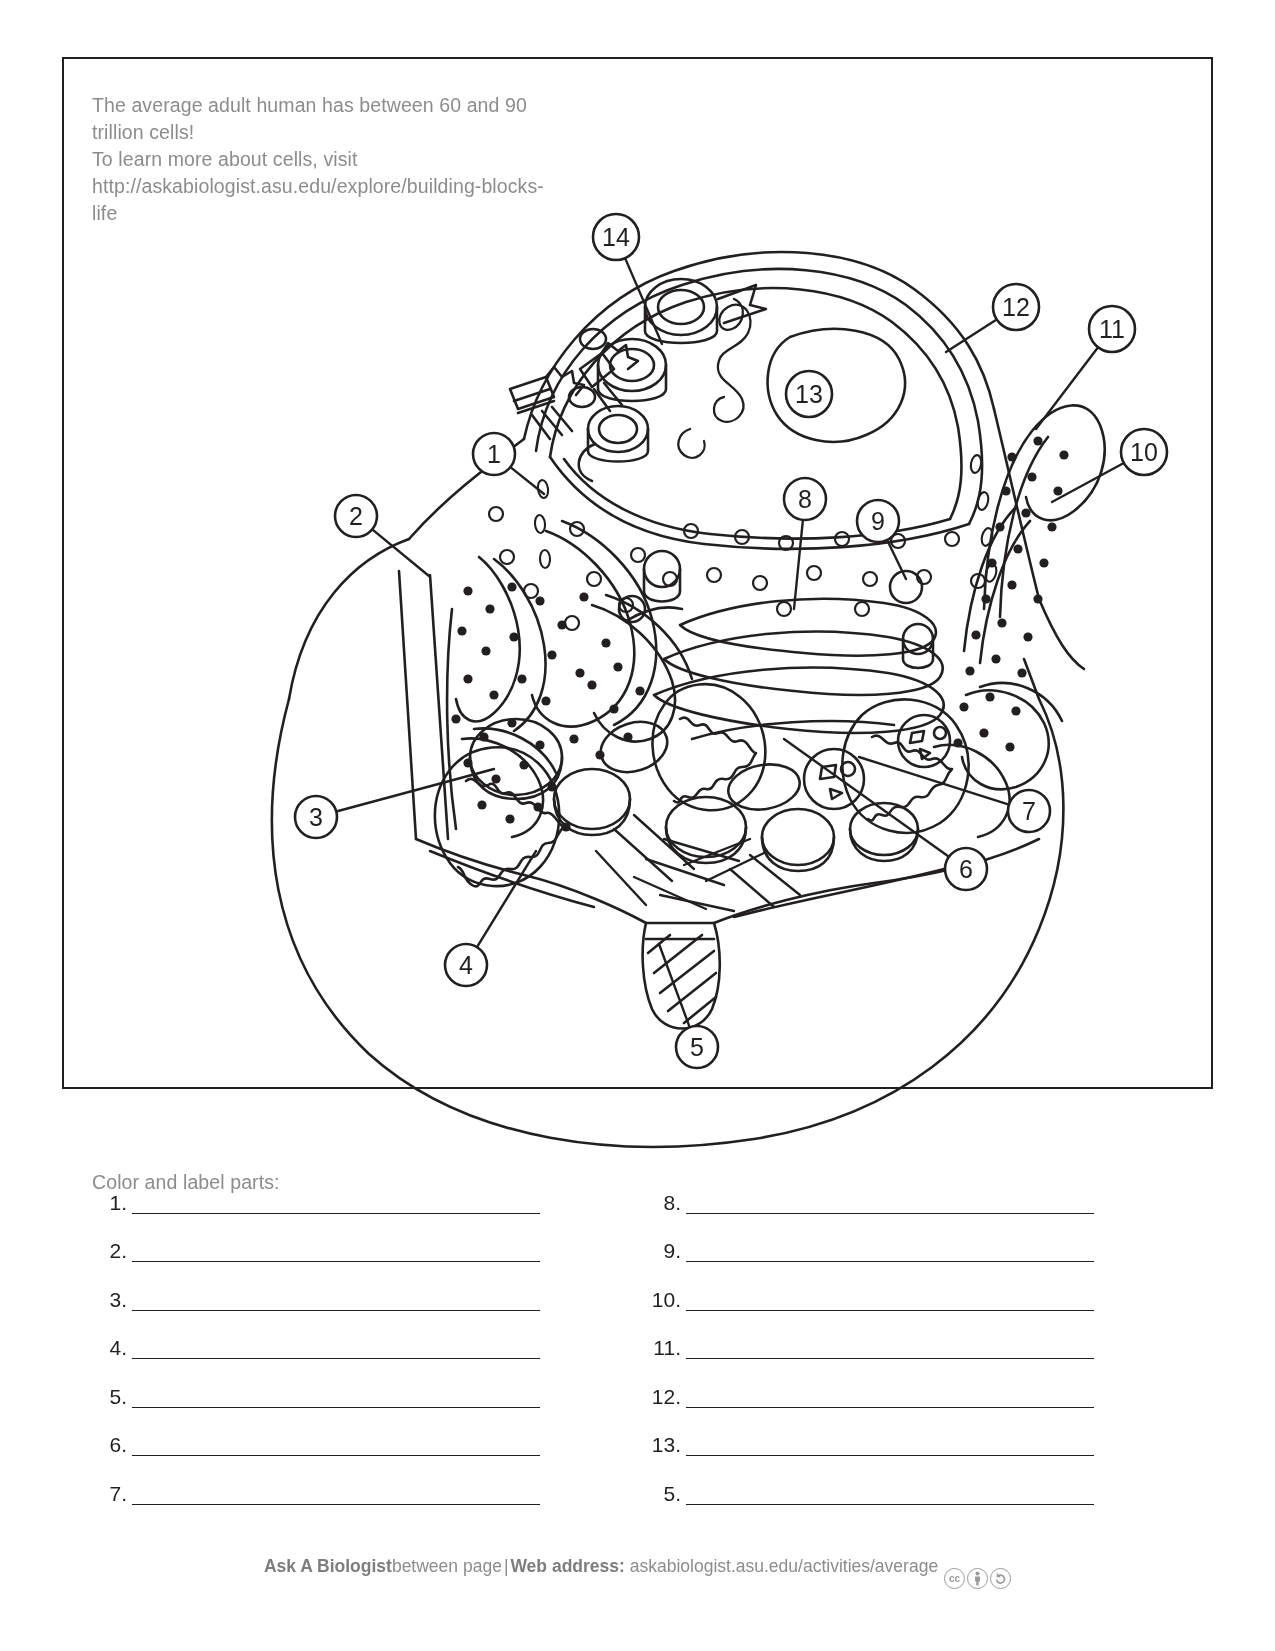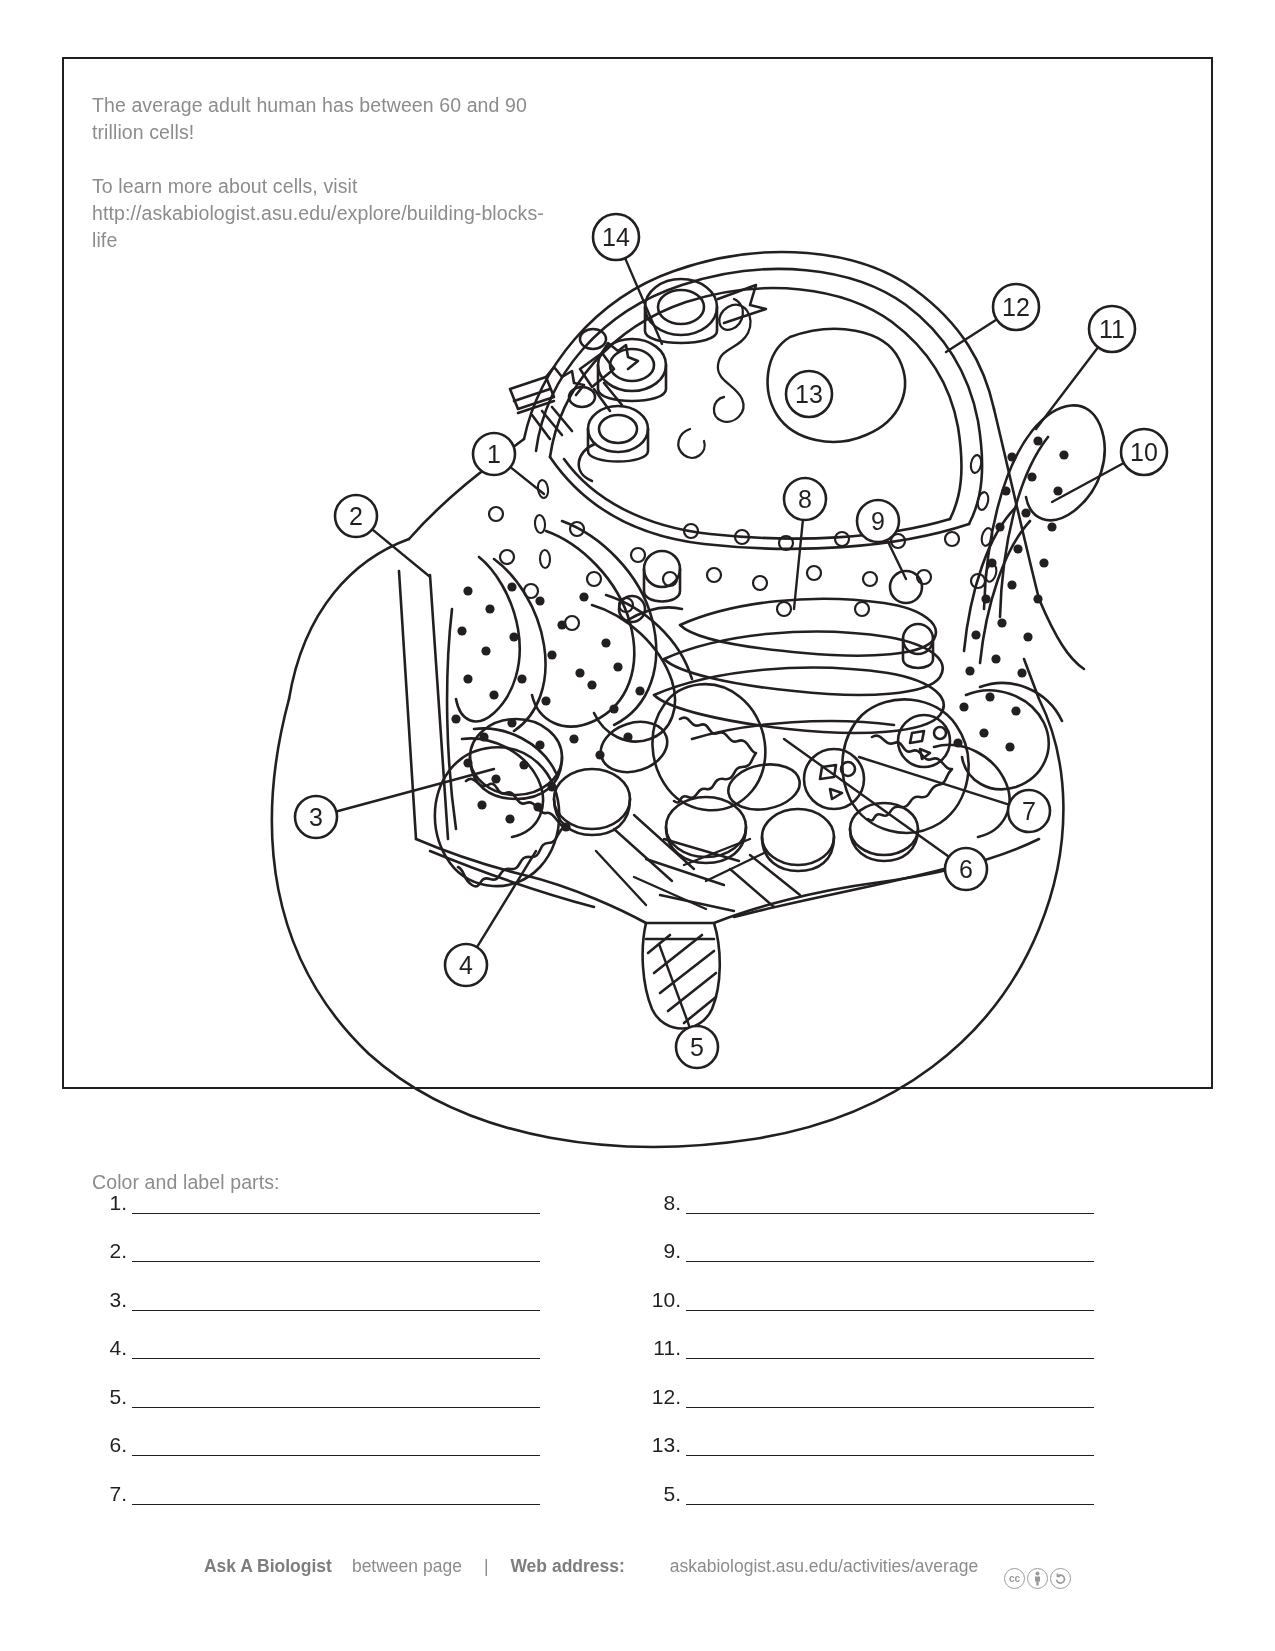--- a/index.html
+++ b/index.html
@@ -27,21 +27,21 @@
   #intro {
     position: absolute;
     left: 28px; top: 33px;
     width: 460px;
     color: #8c8c8c;
     font-size: 19.5px;
     line-height: 27px;
     letter-spacing: 0.1px;
   }
   #intro .para { margin: 0; }
-  #intro .para + .para { margin-top: 27px; }
+  #intro .para + .para { }
 
   
   #diagram {
     position: absolute;
     left: 130px; top: 80px;
     width: 1020px; height: 1010px;
   }
   #diagram svg { display: block; width: 100%; height: 100%; }
 
   
@@ -83,21 +83,21 @@
   }
 
   
   #footer {
     position: absolute;
     left: 0; top: 1544px;
     width: 1275px;
     display: flex;
     justify-content: center;
     align-items: center;
-    gap: 20px;
+    gap: 0;
     color: #8c8c8c;
     font-size: 17.5px;
     white-space: nowrap;
   }
   #footer .bold { font-weight: bold; color: #7d7d7d; }
   #footer .sep { padding: 0 2px; }
   .cc-badges { display: inline-flex; gap: 2px; margin-left: 6px; align-items: center; margin-top: 24px; }
   .cc-badge {
     width: 21px; height: 21px;
     border: 1.7px solid #9a9a9a;

